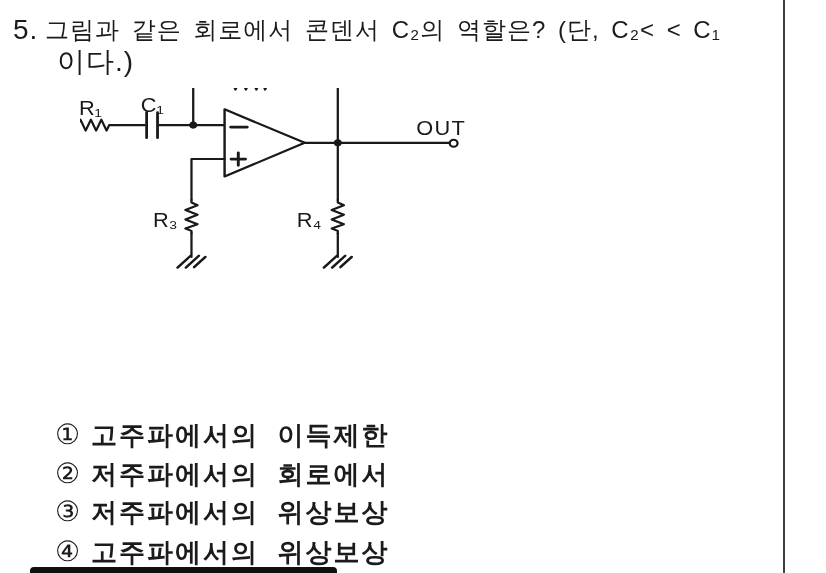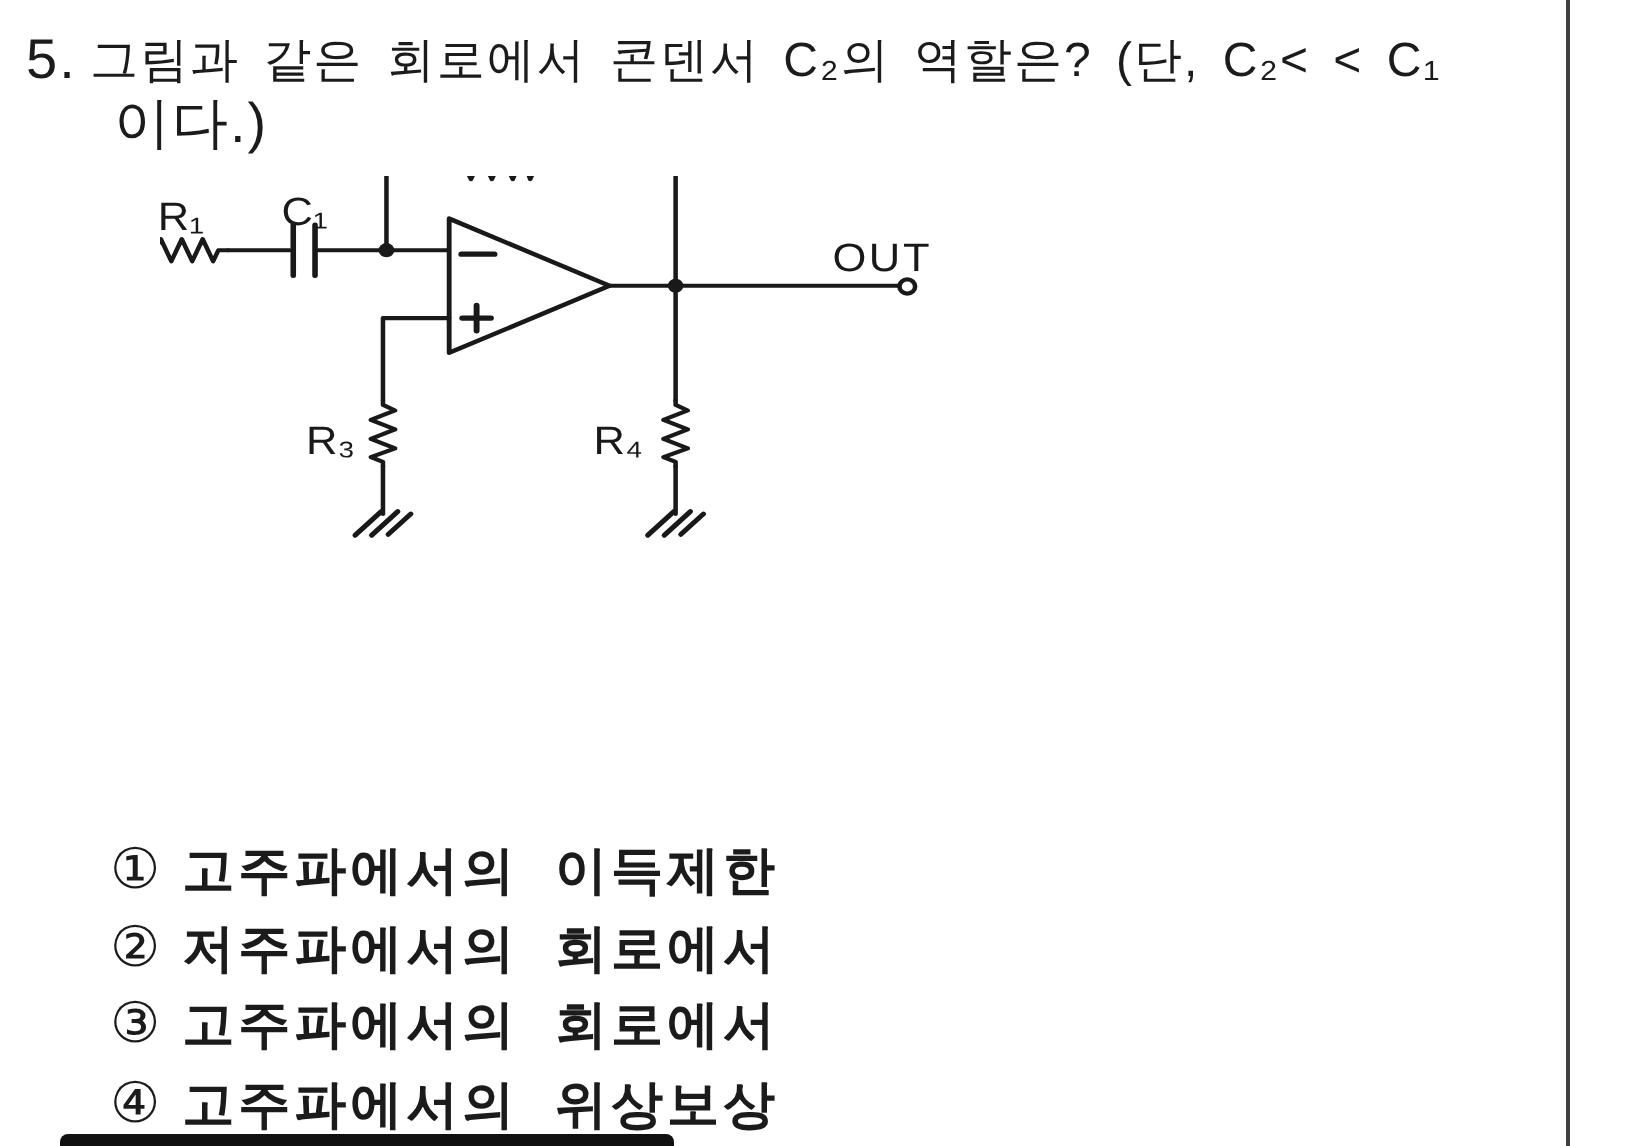--- a/index.html
+++ b/index.html
@@ -115,21 +115,21 @@
   <div class="option" style="top:420px">
     <span class="opt-marker">①</span>
     <span class="opt-text">고주파에서의  이득제한</span>
   </div>
   <div class="option" style="top:459px">
     <span class="opt-marker">②</span>
     <span class="opt-text">저주파에서의  회로에서</span>
   </div>
   <div class="option" style="top:497px">
     <span class="opt-marker">③</span>
-    <span class="opt-text">고주파에서의  회로에서</span>
+    <span class="opt-text">저주파에서의  위상보상</span>
   </div>
   <div class="option" style="top:537px">
     <span class="opt-marker">④</span>
     <span class="opt-text">고주파에서의  위상보상</span>
   </div>
 
   <div class="divider"></div>
   <div class="bottom-bar"></div>
 
 </div>

